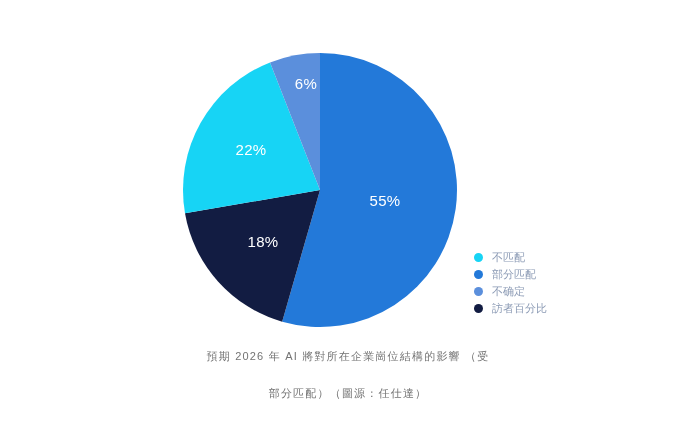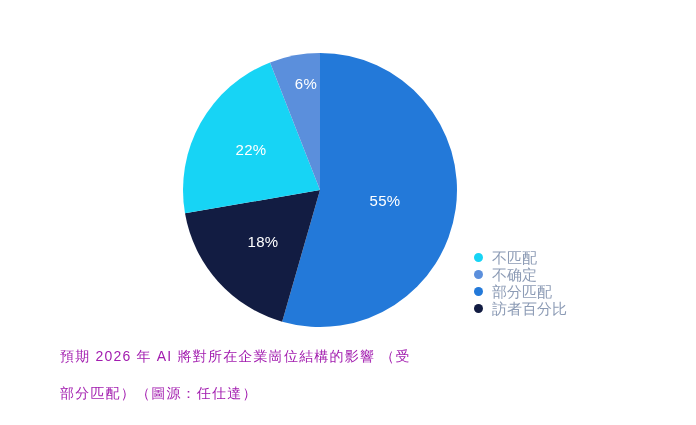--- a/index.html
+++ b/index.html
@@ -60,35 +60,36 @@
   }
   .legend-swatch {
     width: 9px;
     height: 9px;
     border-radius: 50%;
     flex: 0 0 auto;
     margin-right: 9px;
   }
   .legend-label {
     font-family: "Liberation Sans", sans-serif;
-    font-size: 15px;
+    font-size: 11px;
     color: #8c9bb5;
     white-space: nowrap;
     line-height: 17px;
   }
 
   
   #caption {
     position: absolute;
     left: 60px;
     top: 338px;
     width: 576px;
-    color: #a21caf;
+    text-align: center;
+    color: #737373;
     font-family: "Liberation Sans", sans-serif;
-    font-size: 14px;
+    font-size: 11px;
     line-height: 37px;
     letter-spacing: 1.2px;
   }
   .caption-line { display: block; white-space: nowrap; }
 </style>
 </head>
 <body>
 
 <div id="figure">
 
@@ -108,26 +109,26 @@
         </g>
     </svg>
   </div>
 
   <div id="legend">
     <div class="legend-row">
       <span class="legend-swatch" style="background: rgb(23, 212, 245);"></span>
       <span class="legend-label">不匹配</span>
     </div>
     <div class="legend-row">
+      <span class="legend-swatch" style="background: rgb(35, 121, 217);"></span>
+      <span class="legend-label">部分匹配</span>
+    </div>
+    <div class="legend-row">
       <span class="legend-swatch" style="background: rgb(91, 143, 220);"></span>
       <span class="legend-label">不确定</span>
-    </div>
-    <div class="legend-row">
-      <span class="legend-swatch" style="background: rgb(35, 121, 217);"></span>
-      <span class="legend-label">部分匹配</span>
     </div>
     <div class="legend-row">
       <span class="legend-swatch" style="background: rgb(18, 28, 66);"></span>
       <span class="legend-label">訪者百分比</span>
     </div>
   </div>
 
   <div id="caption">
     <span class="caption-line">預期 2026 年 AI 將對所在企業崗位結構的影響 （受</span>
     <span class="caption-line">部分匹配）（圖源：任仕達）</span>

